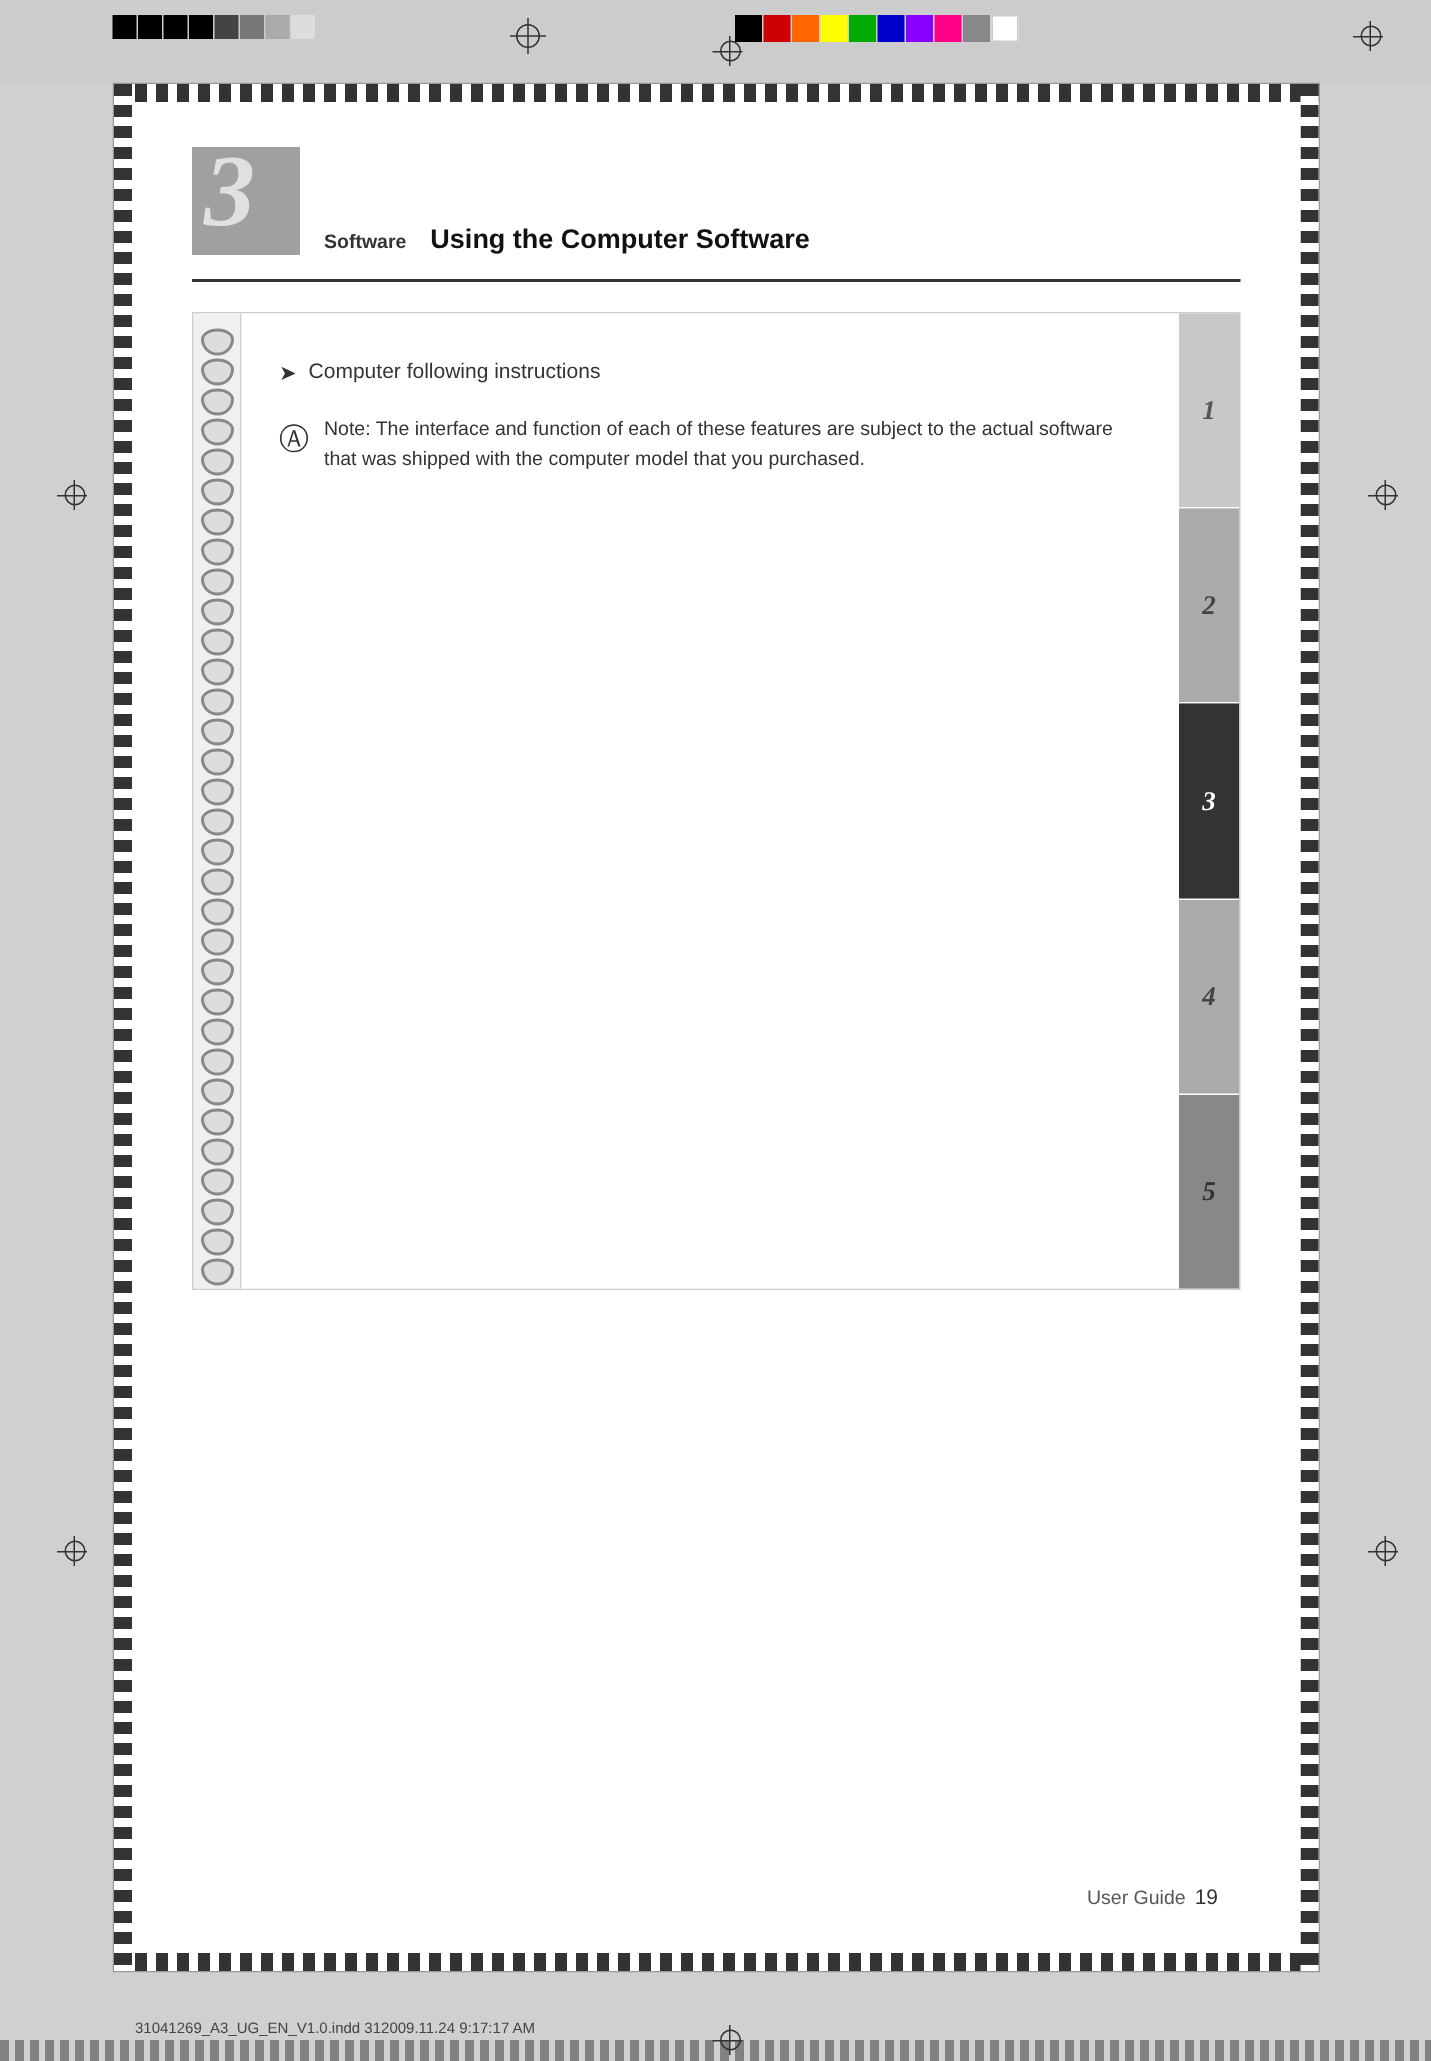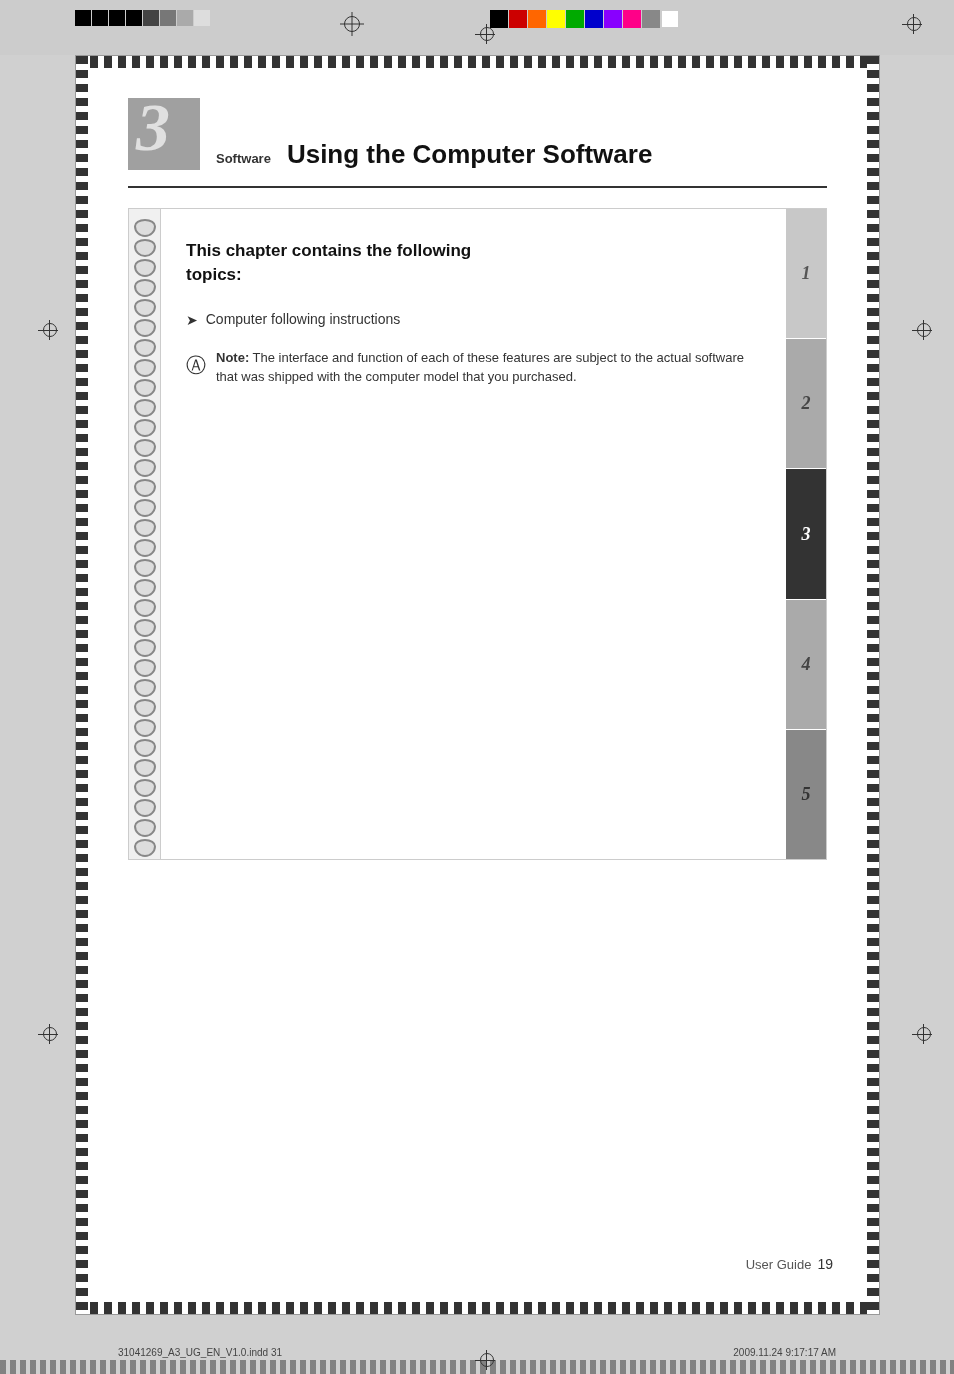--- a/index.html
+++ b/index.html
@@ -133,21 +133,21 @@
       gap: 16px;
     }
 
     .chapter-label {
       font-size: 13px;
       font-weight: bold;
       color: #333;
     }
 
     .chapter-title {
-      font-size: 26px;
+      font-size: 18px;
       font-weight: bold;
       color: #111;
       white-space: nowrap;
     }
 
     .chapter-divider {
       border: none;
       border-top: 2px solid #333;
       margin: 6px 0 20px 0;
     }
@@ -223,21 +223,21 @@
     }
 
     .note-icon {
       font-size: 20px;
       color: #333;
       flex-shrink: 0;
       margin-top: 2px;
     }
 
     .note-text strong {
-      font-weight: bold;
+      font-weight: normal;
     }
 
     
     .chapter-tabs {
       width: 40px;
       flex-shrink: 0;
       display: flex;
       flex-direction: column;
       background: #e8e8e8;
     }
@@ -263,21 +263,21 @@
     }
 
     .chapter-tab:last-child {
       border-bottom: none;
     }
 
     
     .page-footer {
       position: absolute;
       bottom: 30px;
-      right: 34px;
+      right: 55px;
       font-size: 13px;
       color: #333;
       display: flex;
       align-items: center;
       gap: 6px;
     }
 
     .footer-label {
       font-style: normal;
       color: #555;
@@ -433,24 +433,20 @@
         <div class="spiral-ring"></div>
         <div class="spiral-ring"></div>
         <div class="spiral-ring"></div>
         <div class="spiral-ring"></div>
         <div class="spiral-ring"></div>
         <div class="spiral-ring"></div>
         <div class="spiral-ring"></div>
       </div>
 
       <div class="notebook-content">
-        <div class="notebook-heading">
-          <span>This chapter contains the following</span><br>
-          <span>topics:</span>
-        </div>
 
         <div class="topic-item">
           <span class="arrow-icon">➤</span>
           <span>Computer following instructions</span>
         </div>
 
         <div class="note-box">
           <span class="note-icon">Ⓐ</span>
           <div class="note-text">
             <strong>Note:</strong>
@@ -479,21 +475,21 @@
     </div>
 
     <div class="page-footer">
       <span class="footer-label">User Guide</span>
       <span class="footer-page">19</span>
     </div>
 
   </div>
 </div>
 
-<div class="bottom-doc-info" style="position:absolute;bottom:16px;left:0;width:100%;display:flex;justify-content:space-between;padding:0 118px;font-size:10px;color:#444;">
+<div class="bottom-doc-info" style="position:absolute;bottom:16px;left:0;width:100%;display:flex;justify-content:flex-start;padding:0 90px;font-size:10px;color:#444;">
   <span>31041269_A3_UG_EN_V1.0.indd   31</span>
   <span>2009.11.24   9:17:17 AM</span>
 </div>
 
 <div style="position:absolute;bottom:0;left:0;width:100%;height:14px;background:repeating-linear-gradient(90deg,#333 0px,#333 6px,transparent 6px,transparent 10px);opacity:0.5;"></div>
 
 <div style="position:absolute;top:320px;left:40px;">
   <div style="width:20px;height:1px;background:#333;position:absolute;top:10px;left:-2px;"></div>
   <div style="width:1px;height:20px;background:#333;position:absolute;top:0;left:9px;"></div>
   <div style="width:14px;height:14px;border-radius:50%;border:1px solid #333;position:absolute;top:3px;left:3px;"></div>

